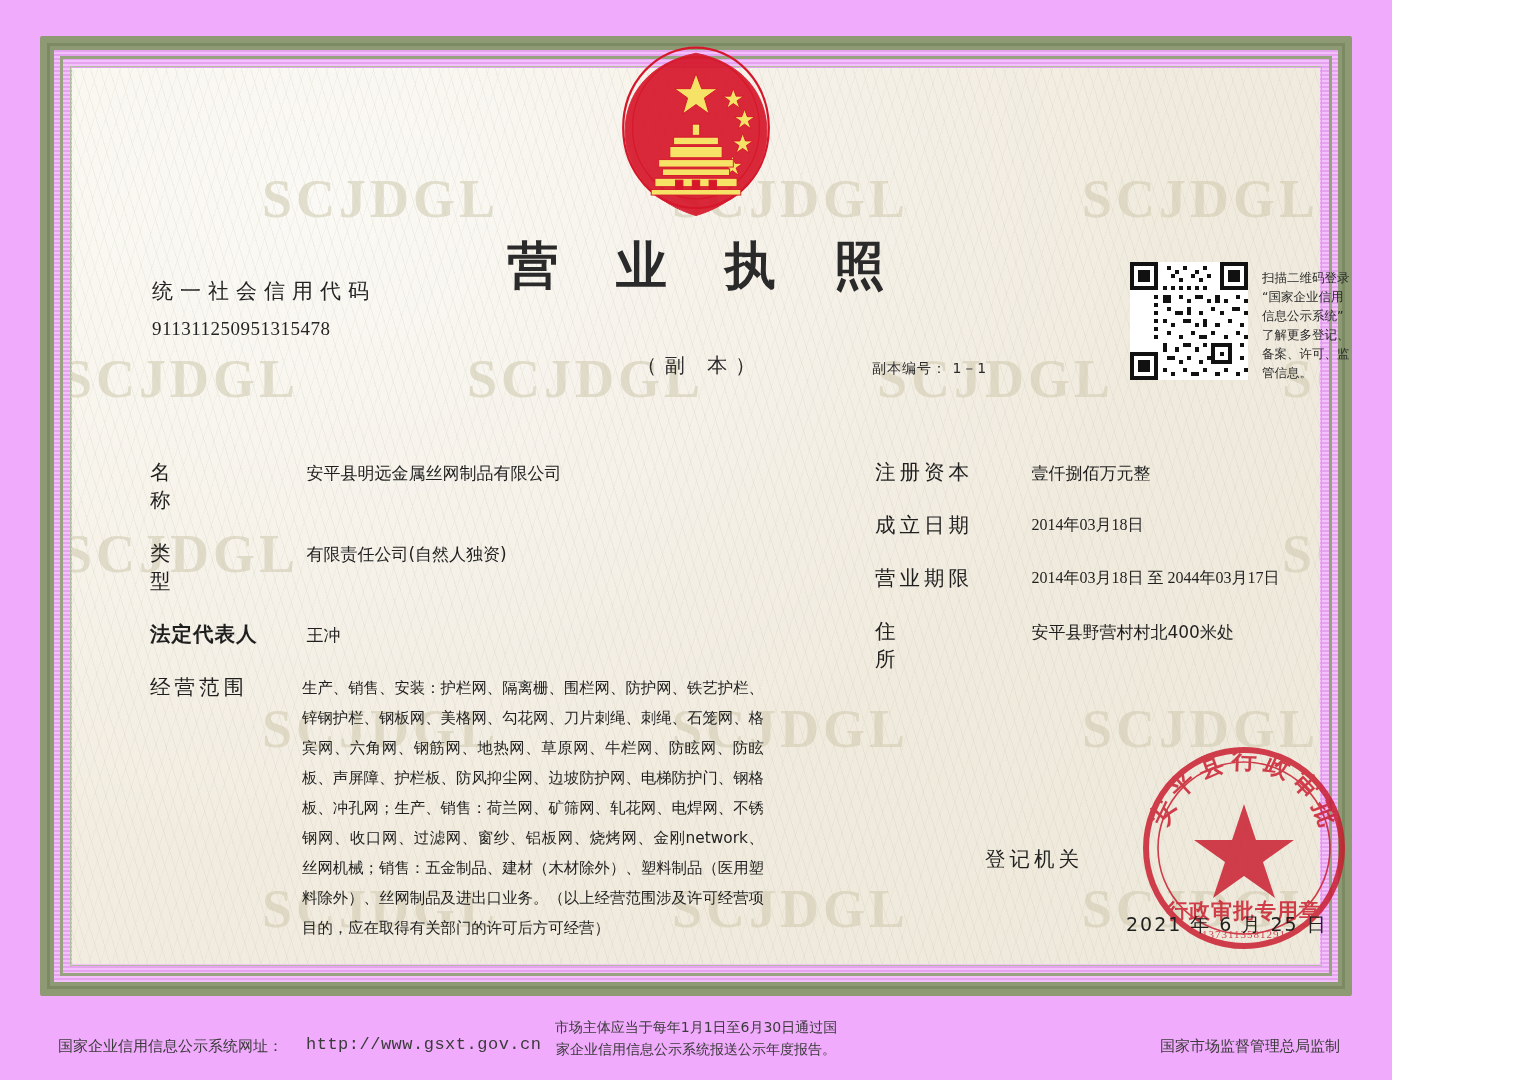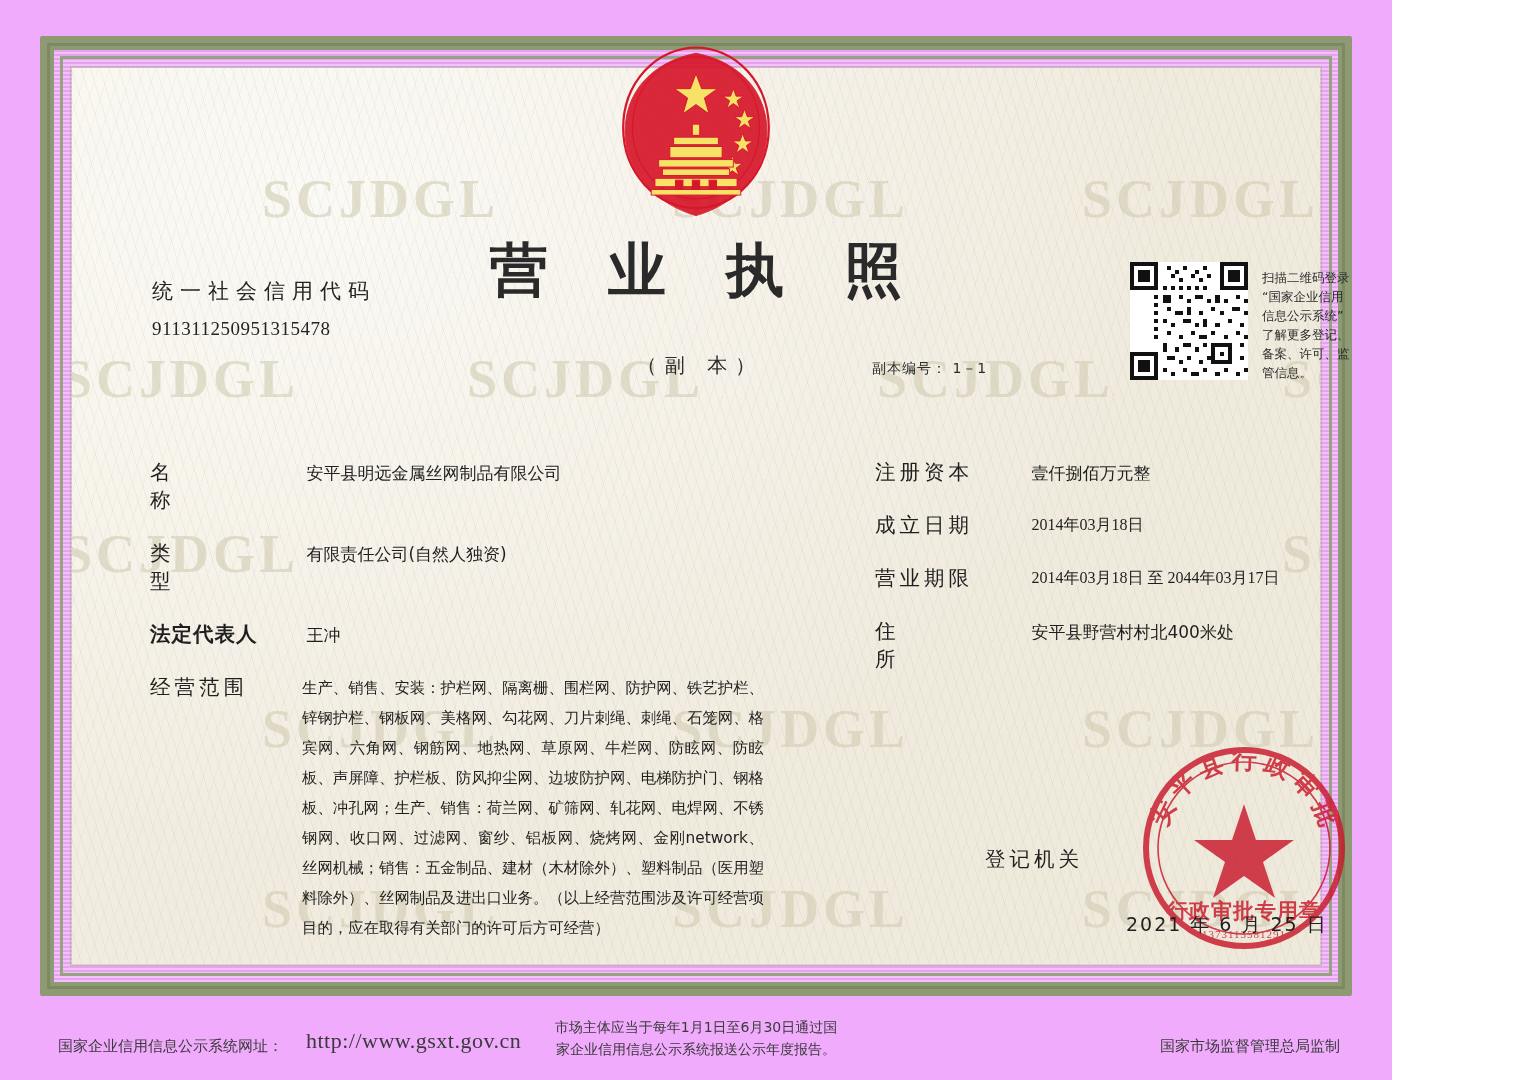--- a/index.html
+++ b/index.html
@@ -103,21 +103,21 @@
   }
 
   
   .title-main {
     position: absolute;
     left: 0; right: 0;
     top: 232px;
     text-align: center;
     font-family: "DejaVu Sans", sans-serif;
     font-weight: bold;
-    font-size: 58px;
+    font-size: 51px;
     letter-spacing: 20px;
     color: #2a2a2a;
     text-indent: 20px;
   }
   .title-sub {
     position: absolute;
     left: 0; right: 0;
     top: 352px;
     text-align: center;
     font-family: "DejaVu Sans", sans-serif;
@@ -246,22 +246,22 @@
   .footer-left {
     position: absolute;
     left: 58px; bottom: 24px;
     font-family: "DejaVu Sans", sans-serif;
     font-size: 15px;
     color: #3a3a3a;
   }
   .footer-url {
     position: absolute;
     left: 306px; bottom: 26px;
-    font-family: Liberation Serif, serif;
-    font-size: 22px;
+    font-family: Liberation Mono, monospace;
+    font-size: 17px;
     color: #3a3a3a;
     letter-spacing: .5px;
   }
   .footer-center {
     position: absolute;
     left: 50%; bottom: 20px;
     transform: translateX(-50%);
     text-align: center;
     font-family: "DejaVu Sans", sans-serif;
     font-size: 14px;

